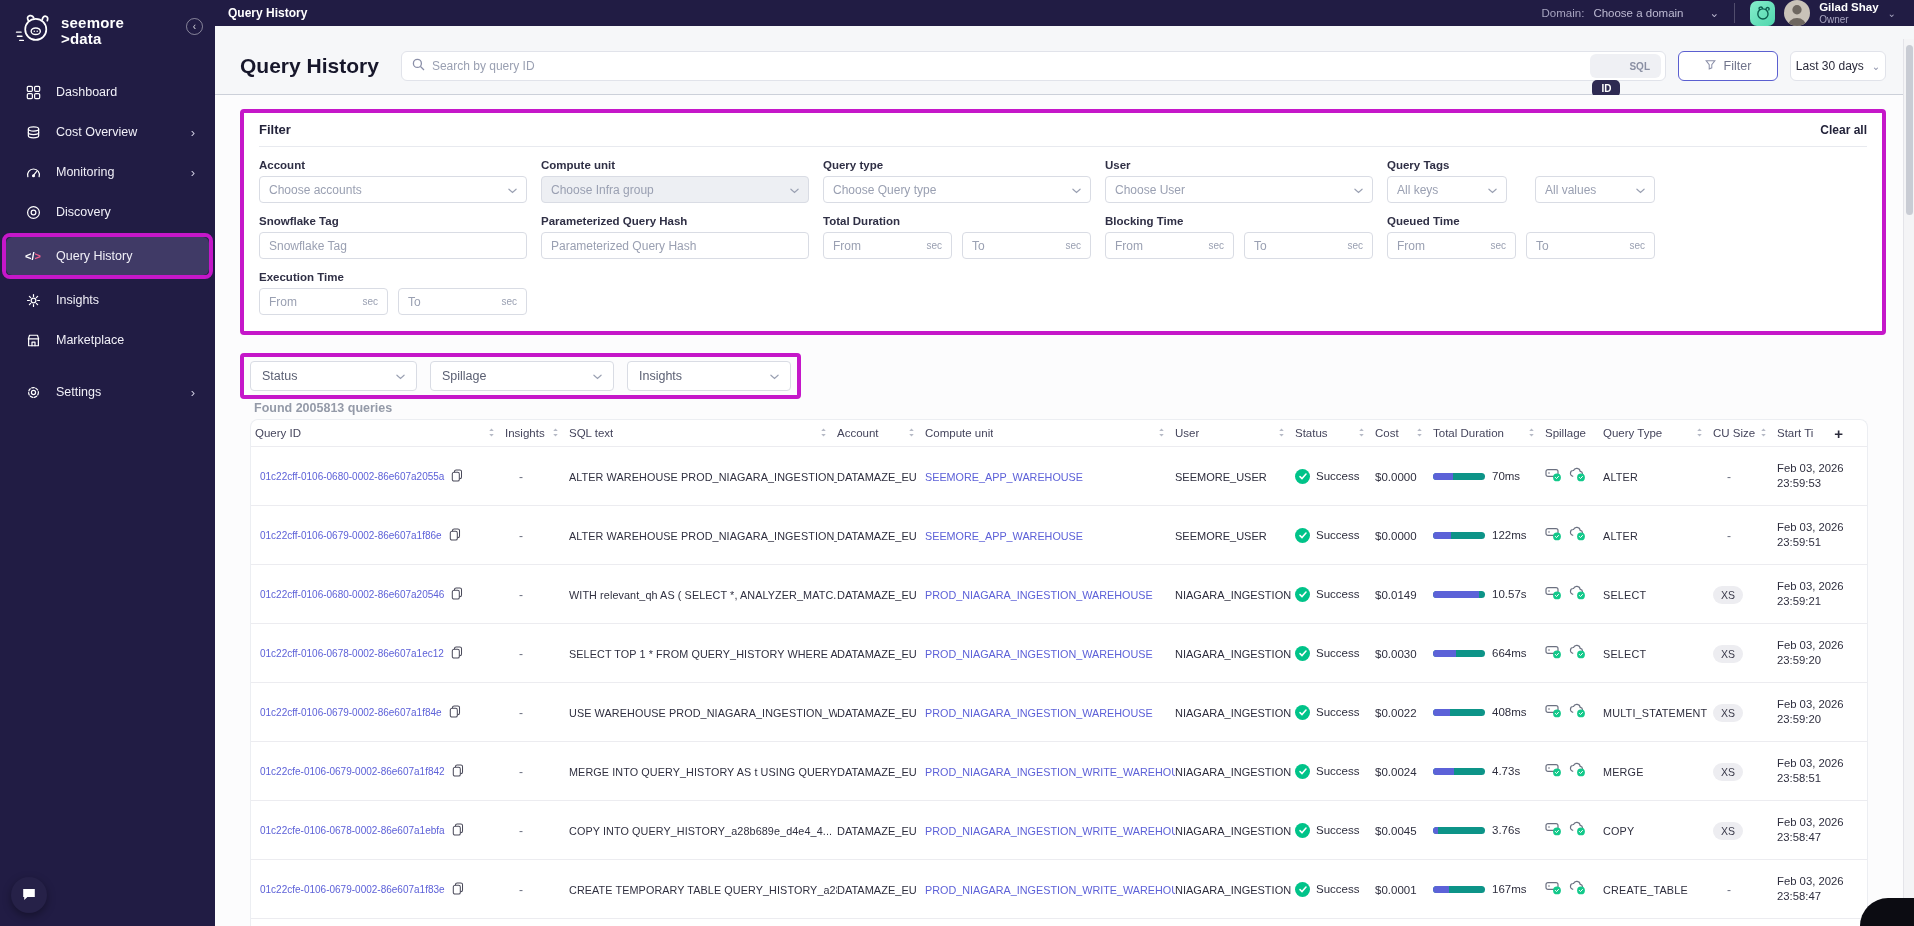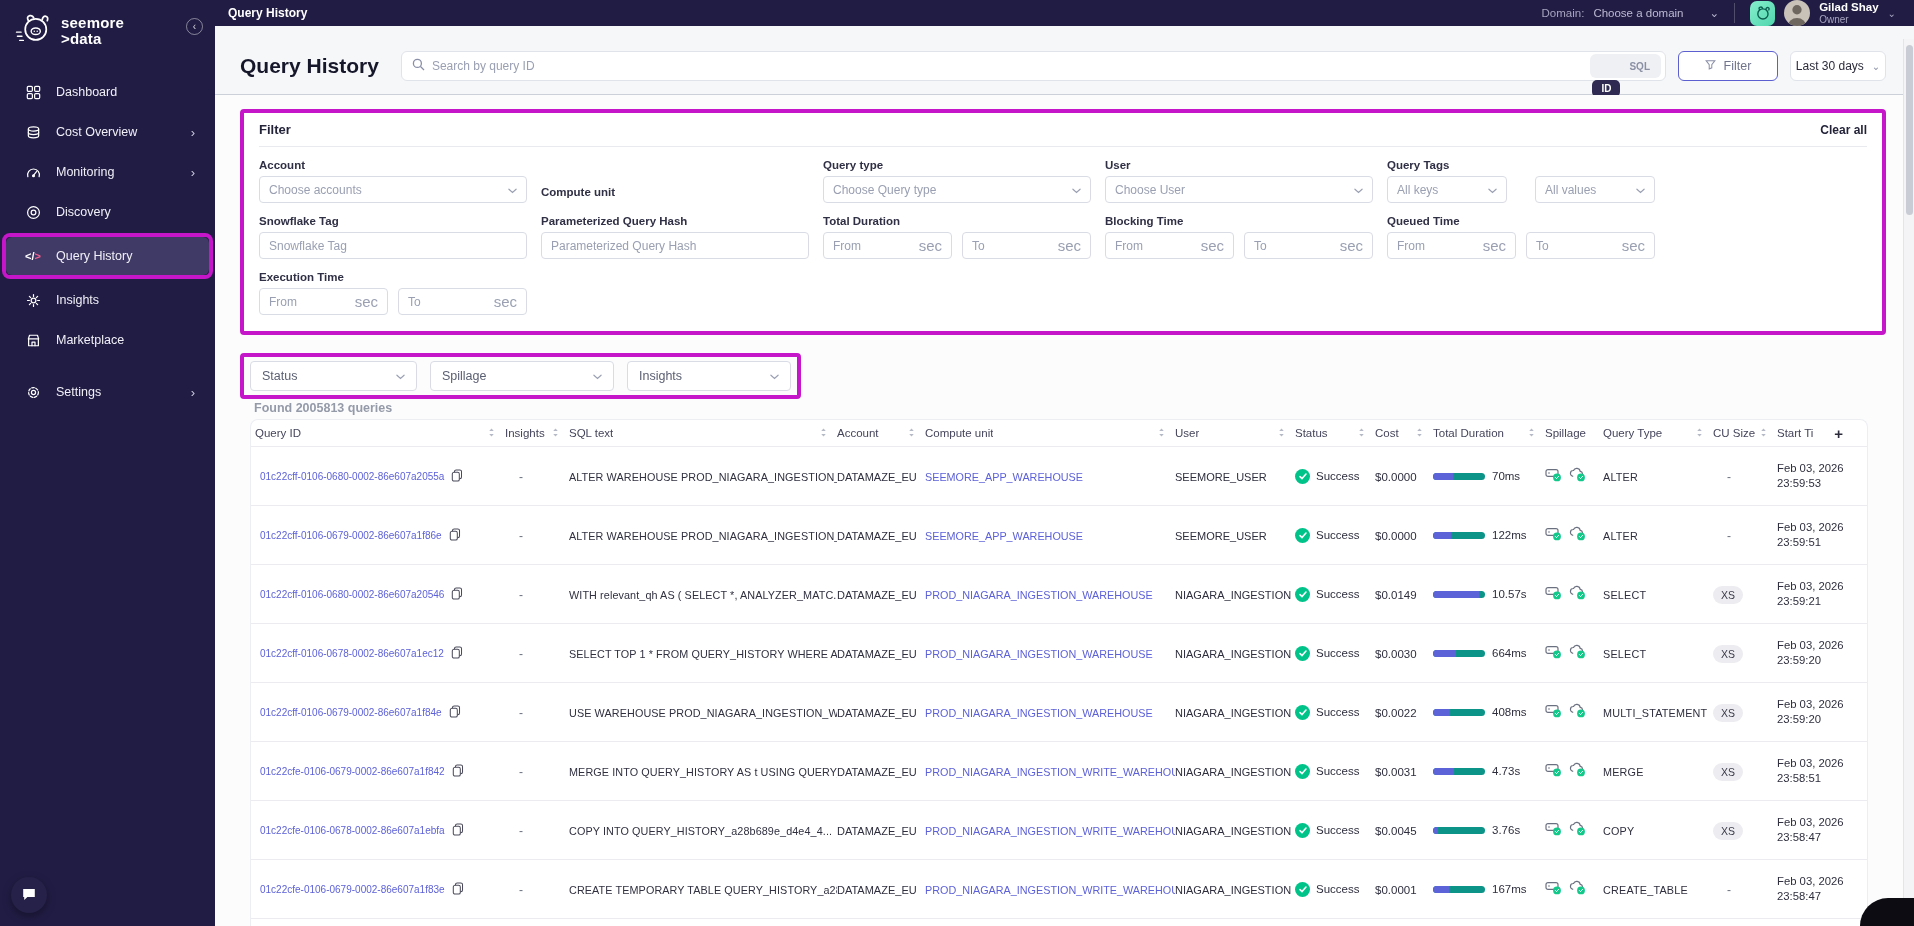--- a/index.html
+++ b/index.html
@@ -86,21 +86,21 @@
   .fselect.disabled{background:#edeff3;}
   .ftext input{border:none;outline:none;width:100%;font-size:12px;background:transparent;color:var(--txt);}
   .ftext input::placeholder{color:#9aa0b2;}
   .pairwrap{display:flex;gap:28px;}
   .pairwrap .fselect{width:128px;}
   .rangewrap{display:flex;gap:10px;}
   .rinput{width:150px;height:27px;border:1px solid var(--border);border-radius:4px;background:#fff;
     display:flex;align-items:center;justify-content:space-between;padding:0 9px;}
   .rinput input{border:none;outline:none;width:58px;font-size:12px;background:transparent;color:var(--txt);}
   .rinput input::placeholder{color:#9aa0b2;}
-  .runit{font-size:15px;color:#9aa0b2;}
+  .runit{font-size:10px;color:#9aa0b2;}
 
   
   .quickwrap{display:inline-flex;gap:13px;border:4px solid var(--annot);border-radius:4px;
     padding:4px 6px;margin-top:18px;background:transparent;}
   .qselect{height:30px;border:1px solid var(--border);border-radius:4px;background:#fff;
     display:flex;align-items:center;justify-content:space-between;padding:0 11px;
     font-size:12.5px;color:#5a5f72;cursor:pointer;}
 
   
   .found{font-size:12.5px;font-weight:bold;color:#949aa8;margin:2px 0 0 14px;}
@@ -336,20 +336,26 @@
                 <div class="flabel">Account</div>
                 <div class="fselect">
                   <span>Choose accounts</span>
                   <span><svg width="9" height="6" viewBox="0 0 10 6">
                       <path d="M1 1 l4 3.6 L9 1" stroke="#9aa0b2" stroke-width="1.3" fill="none" stroke-linecap="round"></path>
                     </svg></span>
                 </div>
               </div>
               <div class="ffield">
                 <div class="flabel">Compute unit</div>
+                <div class="fselect disabled">
+                  <span>Choose Infra group</span>
+                  <span><svg width="9" height="6" viewBox="0 0 10 6">
+                      <path d="M1 1 l4 3.6 L9 1" stroke="#9aa0b2" stroke-width="1.3" fill="none" stroke-linecap="round"></path>
+                    </svg></span>
+                </div>
               </div>
               <div class="ffield">
                 <div class="flabel">Query type</div>
                 <div class="fselect">
                   <span>Choose Query type</span>
                   <span><svg width="9" height="6" viewBox="0 0 10 6">
                       <path d="M1 1 l4 3.6 L9 1" stroke="#9aa0b2" stroke-width="1.3" fill="none" stroke-linecap="round"></path>
                     </svg></span>
                 </div>
               </div>
@@ -798,21 +804,21 @@
               <div class="cell"><a class="culink">PROD_NIAGARA_INGESTION_WRITE_WAREHOUSE</a></div>
               <div class="cell"><span class="usr">NIAGARA_INGESTION</span></div>
               <div class="cell statusbox">
                 <span class="okc">
                   <svg width="8" height="7" viewBox="0 0 8 7">
                     <path d="M1 3.6 l2 2 L7 1" stroke="#fff" stroke-width="1.5" fill="none" stroke-linecap="round"></path>
                   </svg>
                 </span>
                 <span>Success</span>
               </div>
-              <div class="cell"><span class="cost">$0.0031</span></div>
+              <div class="cell"><span class="cost">$0.0024</span></div>
               <div class="cell durbox">
                 <span class="durbar">
                   <i style="width: 40%;"></i>
                 </span>
                 <span class="durlbl">4.73s</span>
               </div>
               <div class="cell spill">
                 <span><svg width="17" height="15" viewBox="0 0 17 15">
                     <rect x="1" y="2.6" width="12" height="6.8" rx="2" fill="none" stroke="#6b7080" stroke-width="1.2"></rect>
                     <circle cx="4" cy="6" r="0.8" fill="#6b7080"></circle>

